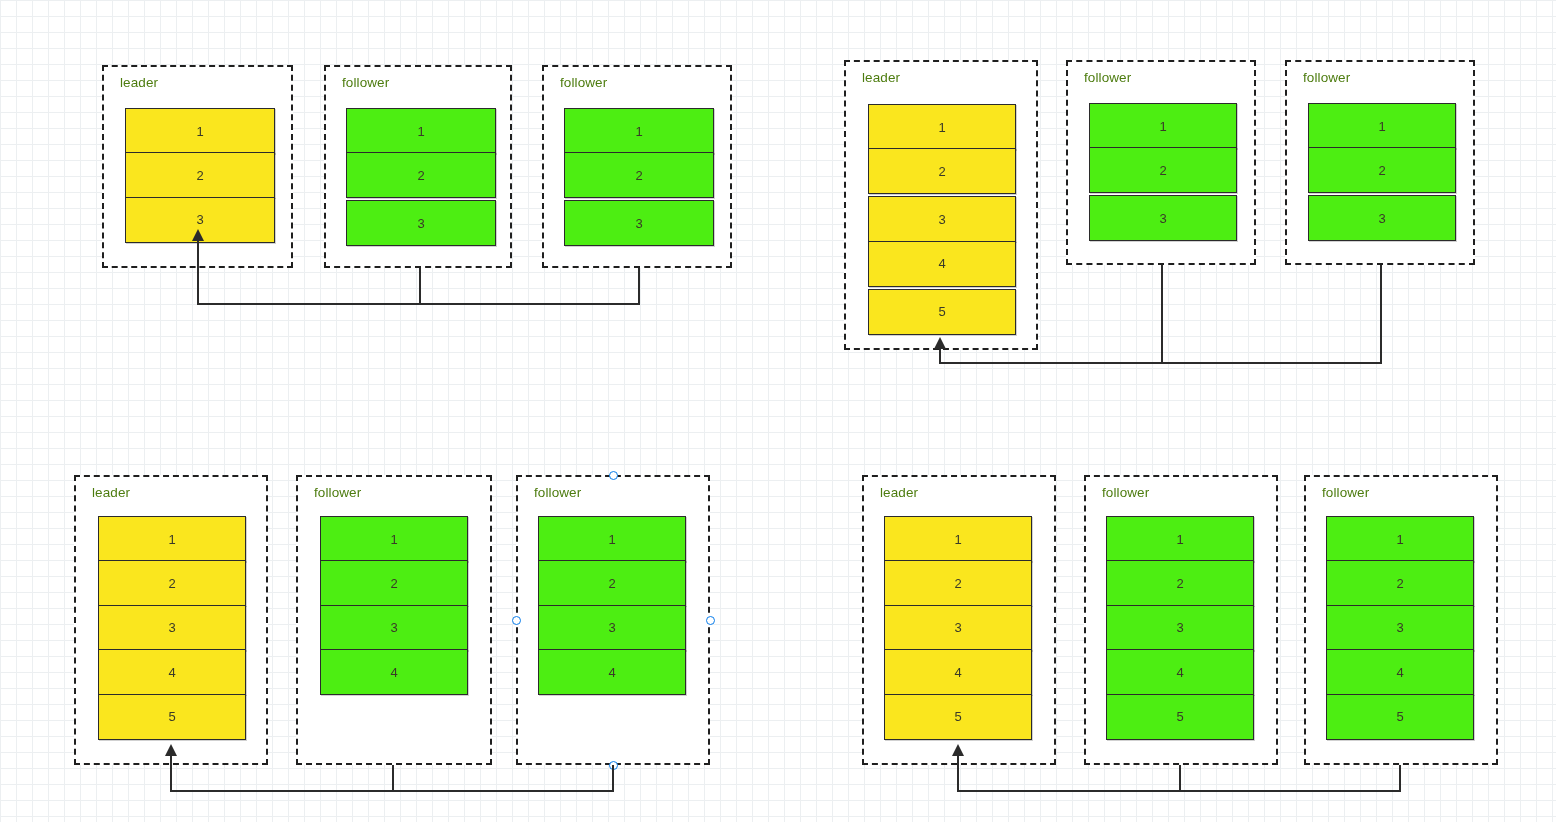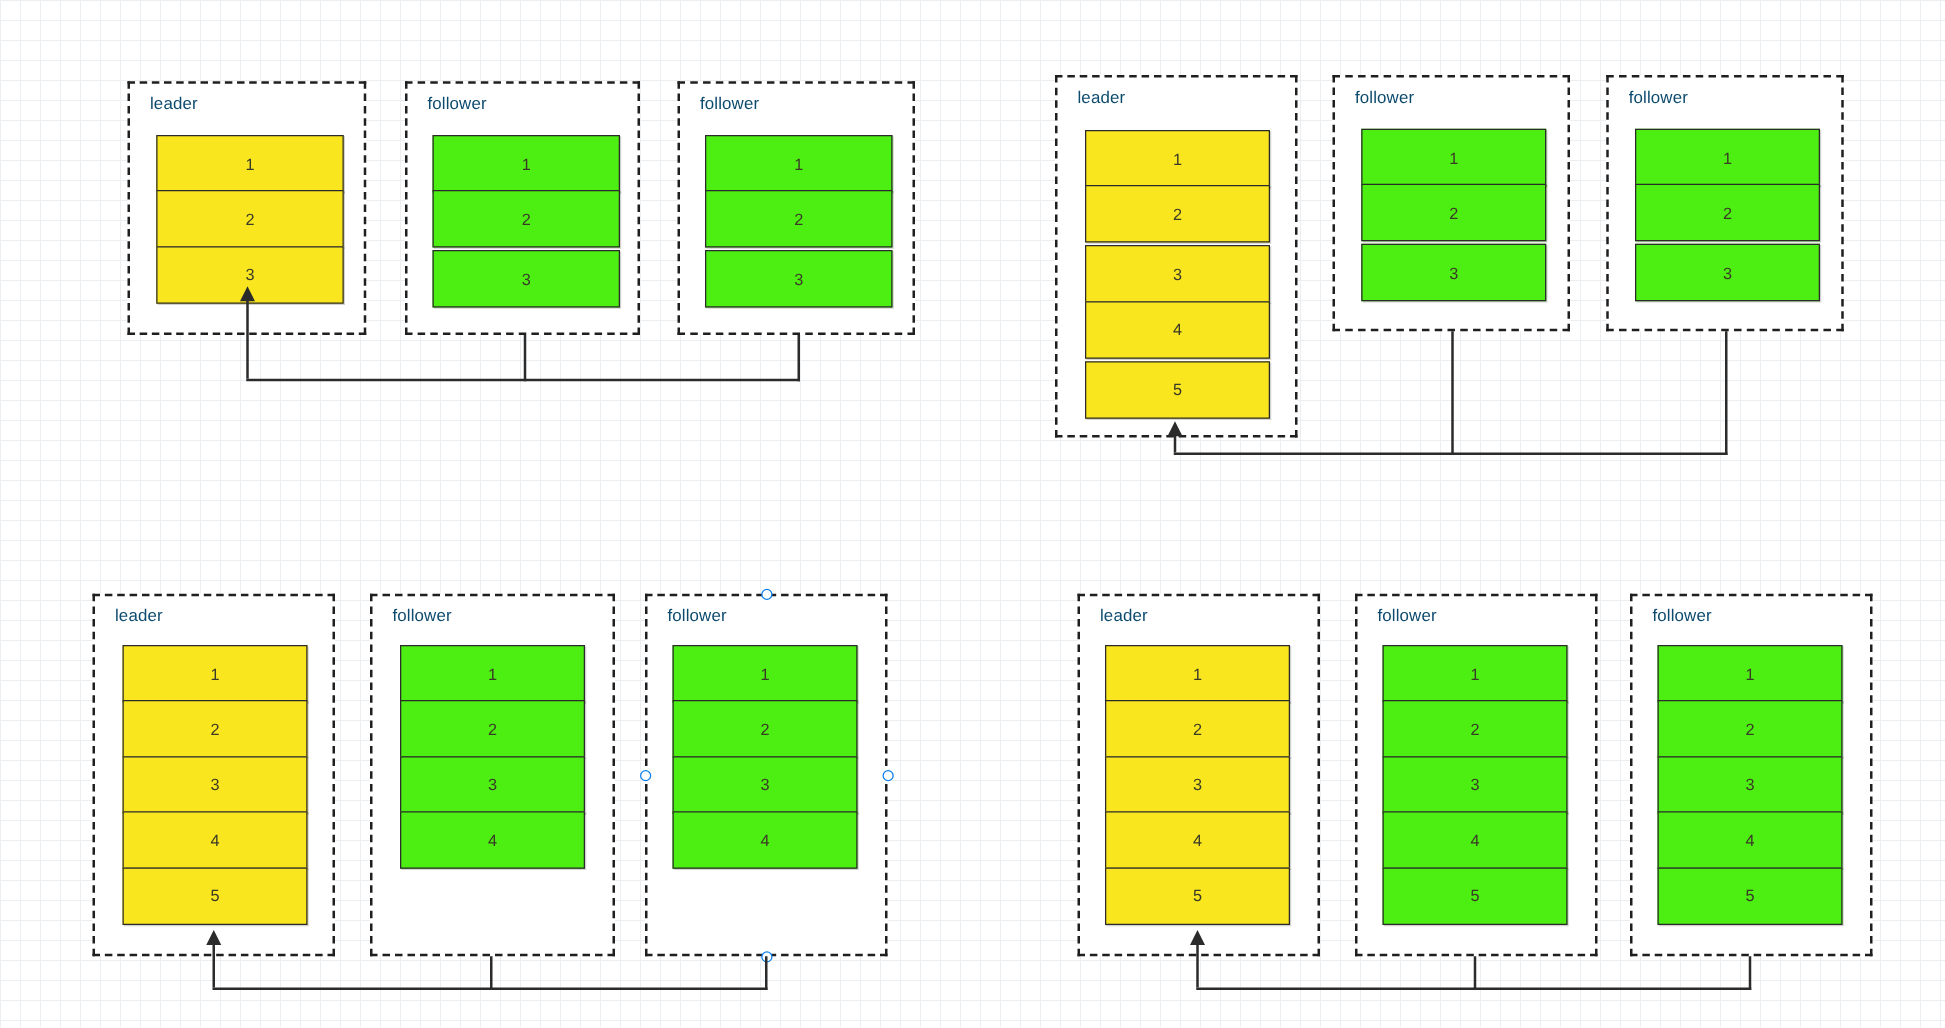--- a/index.html
+++ b/index.html
@@ -30,21 +30,21 @@
     position: absolute;
     box-sizing: border-box;
     border: 2px dashed #1f1f1f;
     background: #ffffff;
   }
   .node-label {
     position: absolute;
     left: 16px;
     top: 8px;
     font-size: 13.5px;
-    color: #0c4a6e;
+    color: #4d7c0f;
     letter-spacing: 0.1px;
     white-space: nowrap;
   }
 
   
   .stack {
     position: absolute;
   }
   .entry {
     position: absolute;

